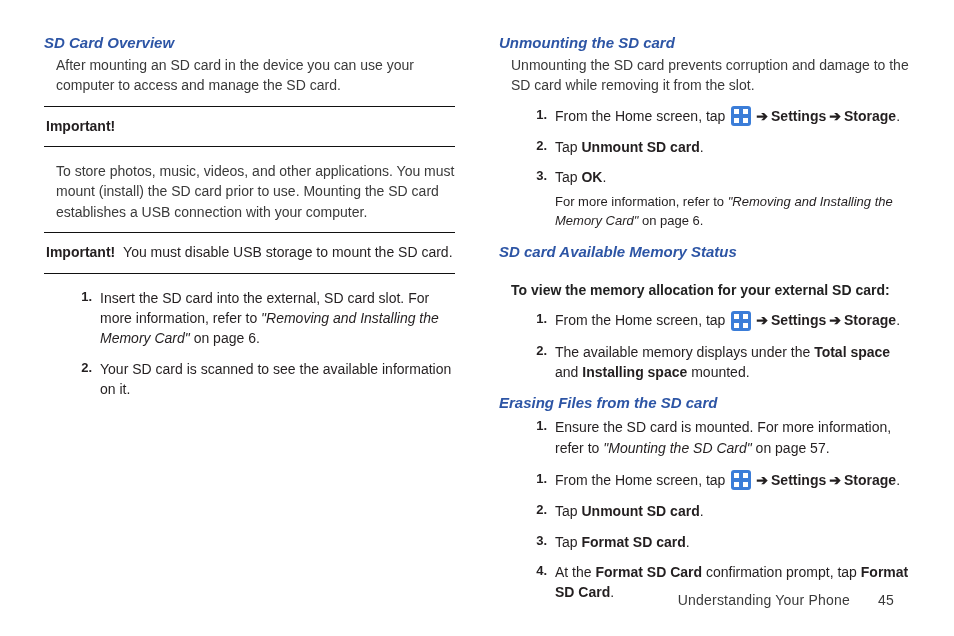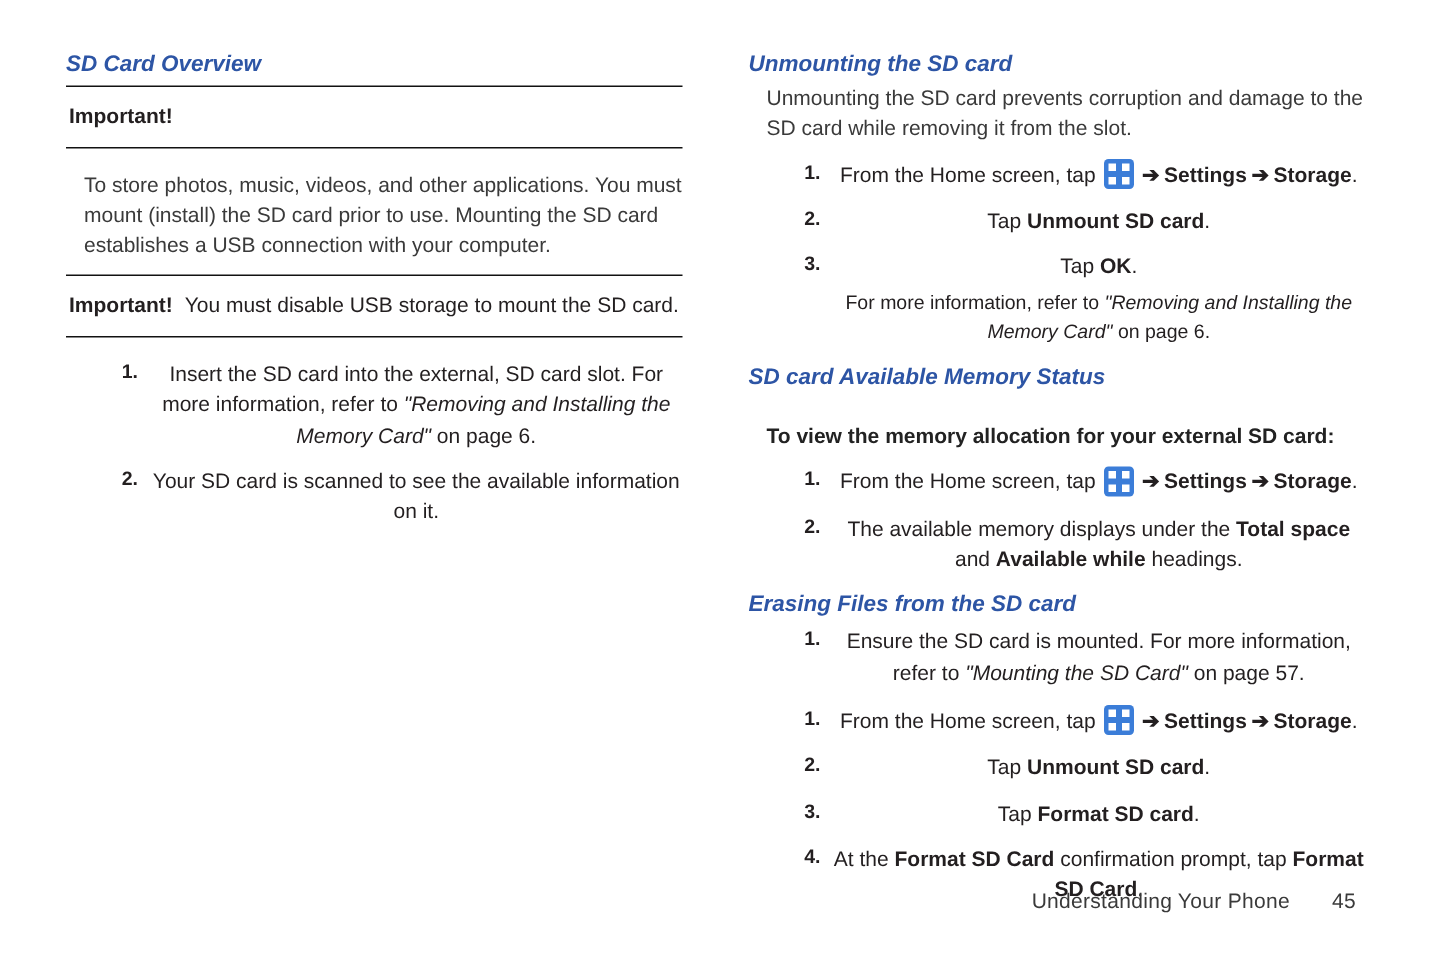--- a/index.html
+++ b/index.html
@@ -52,21 +52,20 @@
   }
   .important-box .label { font-weight: bold; }
   .important-box .msg { display: inline; }
   .imp-wrap { display: flex; }
   .imp-wrap .msg { padding-left: 4px; }
   ol.steps {
     list-style: none;
     padding: 0 0 0 34px;
     margin: 6px 0 12px 0;
     counter-reset: step;
-    text-align: center;
   }
   ol.steps > li {
     counter-increment: step;
     position: relative;
     font-size: 14px;
     line-height: 1.45;
     margin-bottom: 10px;
     padding-left: 22px;
   }
   ol.steps > li::before {
@@ -103,35 +102,36 @@
     font-weight: bold;
     margin: 0 3px;
   }
   .sub-note {
     margin-top: 6px;
     font-size: 13px;
     line-height: 1.45;
   }
   .footer {
     position: absolute;
-    right: 50px;
+    right: 60px;
     bottom: 28px;
     font-size: 14px;
     color: #3a3a3a;
     letter-spacing: 0.2px;
   }
   .footer .pno { margin-left: 24px; }
 </style>
 </head>
 <body>
 
 <div class="page">
 
   <div class="col">
     <div class="section-head">SD Card Overview</div>
+    <div class="body-text">After mounting an SD card in the device you can use your computer to access and manage the SD card.</div>
 
     <div class="important-box">
       <div class="imp-wrap">
         <span class="label">Important!</span>
       </div>
     </div>
 
     <div class="body-text">To store photos, music, videos, and other applications. You must mount (install) the SD card prior to use. Mounting the SD card establishes a USB connection with your computer.</div>
 
     <div class="important-box">
@@ -179,21 +179,21 @@
     <ol class="steps">
       <li>
         <span>From the Home screen, tap </span><span class="icon-grid"><svg width="16" height="16" viewBox="0 0 16 16">
               <rect x="1" y="1" width="5" height="5" fill="#fff"></rect>
               <rect x="10" y="1" width="5" height="5" fill="#fff"></rect>
               <rect x="1" y="10" width="5" height="5" fill="#fff"></rect>
               <rect x="10" y="10" width="5" height="5" fill="#fff"></rect>
             </svg></span><span class="arrow">➔</span><span class="bold">Settings</span><span class="arrow">➔</span><span class="bold">Storage</span><span>.</span>
       </li>
       <li>
-        <span>The available memory displays under the </span><span class="bold">Total space</span><span> and </span><span class="bold">Available while</span><span> headings.</span>
+        <span>The available memory displays under the </span><span class="bold">Total space</span><span> and </span><span class="bold">Installing space</span><span> mounted.</span>
       </li>
     </ol>
 
     <div class="section-head">Erasing Files from the SD card</div>
 
     <ol class="steps">
       <li>
         <span>Ensure the SD card is mounted. For more information, refer to </span><span class="ref-italic">"Mounting the SD Card"</span><span> on page 57.</span>
       </li>
     </ol>

